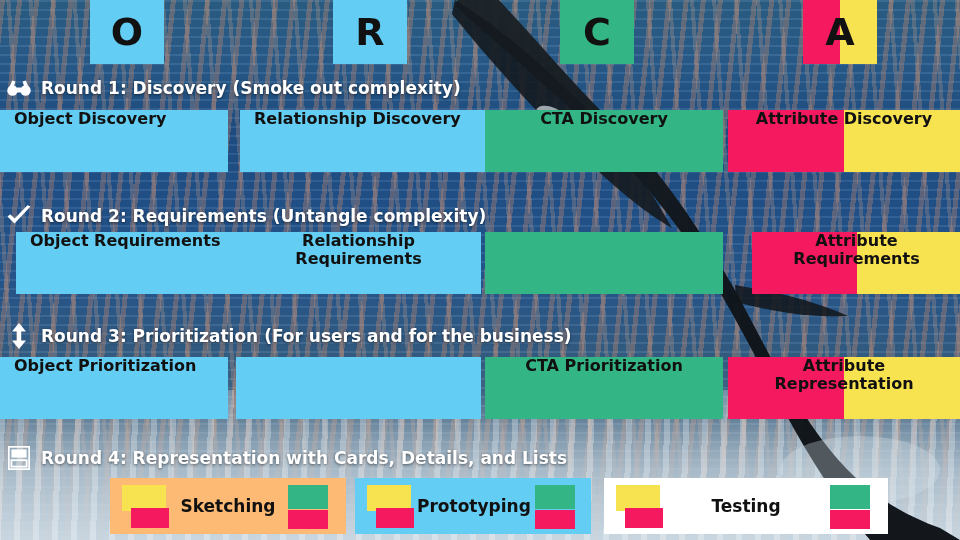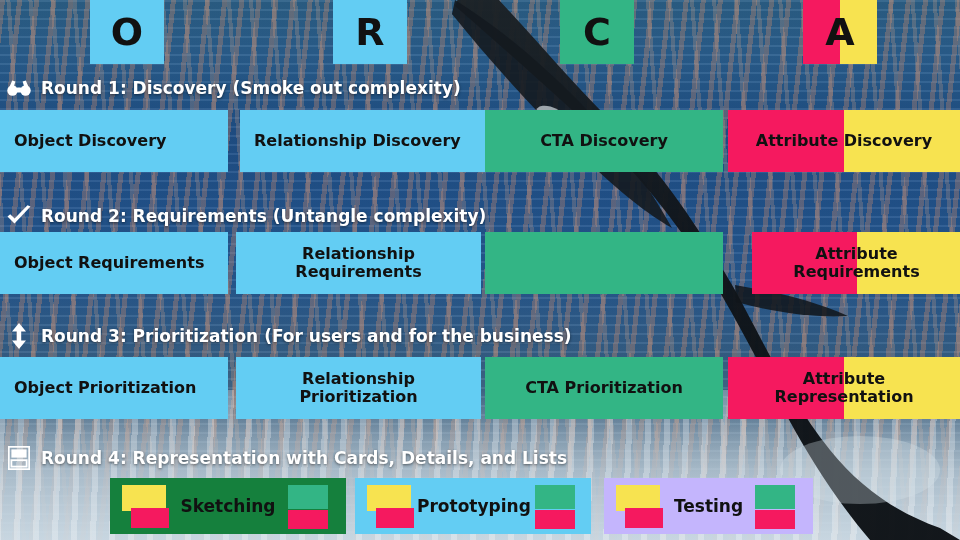--- a/index.html
+++ b/index.html
@@ -59,21 +59,21 @@
     text-shadow:0 1px 3px rgba(0,0,0,.55);
     white-space:nowrap;
   }
   .ricon{width:26px;height:24px;flex:0 0 26px;display:flex;align-items:center;justify-content:center;}
   .ricon svg{display:block;}
 
   
   .row{position:absolute;left:0;height:62px;}
   .cell{
     position:absolute;top:0;height:100%;
-    display:flex;align-items:center;
+    display:flex;
     color:#111;font-weight:bold;font-size:16px;line-height:1.12;
     overflow:hidden;
   }
   .cell .bgsplit{position:absolute;inset:0;display:flex;z-index:1;}
   .cell .bgsplit i{display:block;height:100%;}
   .cell .txt{position:relative;z-index:2;width:100%;}
   .c-left .txt{text-align:left;padding-left:14px;}
   .c-center .txt{text-align:center;padding:0 16px;}
 
   
@@ -195,21 +195,21 @@
 
   <div class="round-title" style="top:202px">
     <span class="ricon">
       <svg width="26" height="22" viewBox="0 0 26 22">
         <path d="M1.5 11.5 L8.5 18.5 L24.5 1.5 L21.5 0.2 L8.6 13.6 L4.2 9.2 Z" fill="#fff"></path>
       </svg>
     </span>
     <span>Round 2: Requirements (Untangle complexity)</span>
   </div>
   <div class="row" style="top:232px;height:62px">
-    <div class="cell c-left" style="left:0px;width:228px">
+    <div class="cell c-left" style="left:16px;width:228px">
       <div class="bgsplit">
           <i style="width:100%;background:#63CDF3"></i>
         </div>
       <div class="txt">Object Requirements</div>
     </div>
     <div class="cell c-center" style="left:236px;width:245px">
       <div class="bgsplit">
           <i style="width:100%;background:#63CDF3"></i>
         </div>
       <div class="txt">Relationship Requirements</div>
@@ -240,21 +240,20 @@
     <div class="cell c-left" style="left:0px;width:228px">
       <div class="bgsplit">
           <i style="width:100%;background:#63CDF3"></i>
         </div>
       <div class="txt">Object Prioritization</div>
     </div>
     <div class="cell c-center" style="left:236px;width:245px">
       <div class="bgsplit">
           <i style="width:100%;background:#63CDF3"></i>
         </div>
-      <div class="txt">Relationship Prioritization</div>
     </div>
     <div class="cell c-center" style="left:485px;width:238px">
       <div class="bgsplit">
           <i style="width:100%;background:#33B585"></i>
         </div>
       <div class="txt">CTA Prioritization</div>
     </div>
     <div class="cell c-center" style="left:728px;width:232px">
       <div class="bgsplit">
         <i style="width:50%;background:#F5195F"></i>
@@ -268,21 +267,21 @@
     <span class="ricon">
       <svg width="22" height="24" viewBox="0 0 22 24">
         <rect x="0.5" y="0.5" width="21" height="23" fill="none" stroke="#fff" stroke-width="2.4"></rect>
         <rect x="3.4" y="3.4" width="15.2" height="8.2" fill="#fff"></rect>
         <rect x="3.4" y="14.2" width="15.2" height="6.4" fill="none" stroke="#fff" stroke-width="1.8"></rect>
       </svg>
     </span>
     <span>Round 4: Representation with Cards, Details, and Lists</span>
   </div>
 
-  <div class="chip" style="left:110px;top:478px;width:236px;background:#15803d">
+  <div class="chip" style="left:110px;top:478px;width:236px;background:#fdba74">
     <span class="stack">
       <i class="top" style="background:#F7E350"></i>
         <i class="bot" style="background:#F5195F"></i>
     </span>
     <span class="label">Sketching</span>
     <span class="stack rgt">
       <i class="top" style="background:#33B585"></i>
         <i class="bot" style="background:#F5195F"></i>
     </span>
   </div>
@@ -292,21 +291,21 @@
       <i class="top" style="background:#F7E350"></i>
         <i class="bot" style="background:#F5195F"></i>
     </span>
     <span class="label">Prototyping</span>
     <span class="stack rgt">
       <i class="top" style="background:#33B585"></i>
         <i class="bot" style="background:#F5195F"></i>
     </span>
   </div>
 
-  <div class="chip" style="left:604px;top:478px;width:209px;background:#c4b5fd">
+  <div class="chip" style="left:604px;top:478px;width:284px;background:#ffffff">
     <span class="stack">
       <i class="top" style="background:#F7E350"></i>
         <i class="bot" style="background:#F5195F"></i>
     </span>
     <span class="label">Testing</span>
     <span class="stack rgt">
       <i class="top" style="background:#33B585"></i>
         <i class="bot" style="background:#F5195F"></i>
     </span>
   </div>

